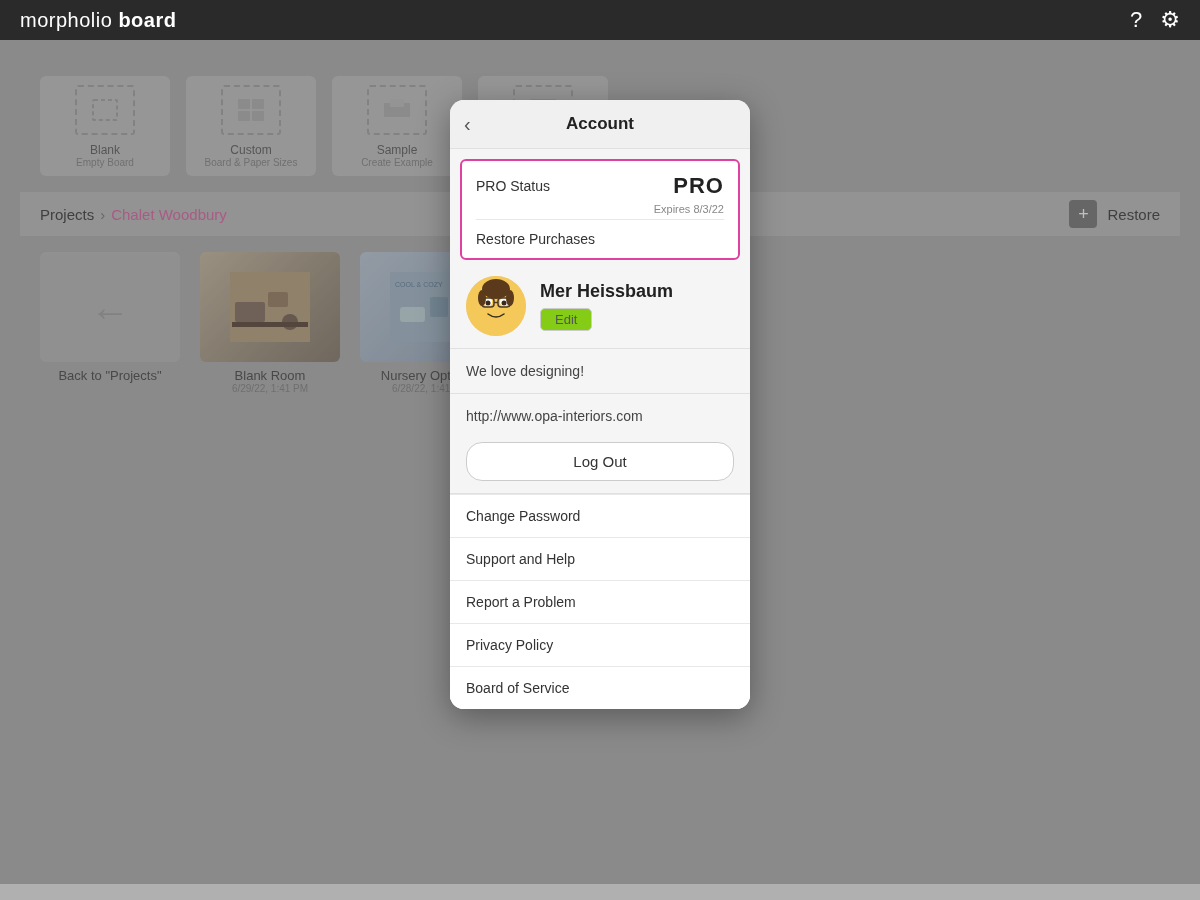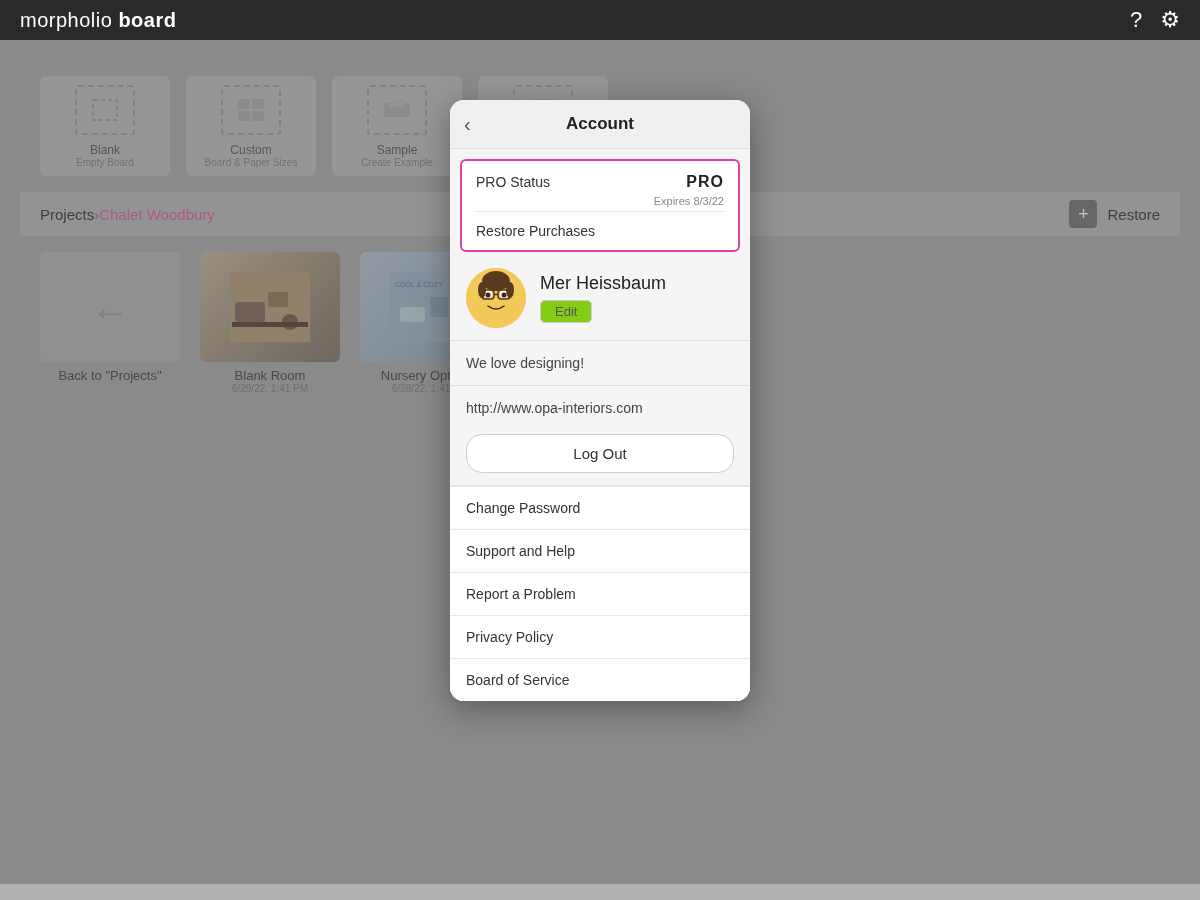--- a/index.html
+++ b/index.html
@@ -104,20 +104,21 @@
     .breadcrumb-row {
       display: flex;
       align-items: center;
       justify-content: space-between;
       padding: 8px 20px;
       background: #c5c5c5;
     }
     .breadcrumb {
       display: flex;
       align-items: center;
+      gap: 6px;
       font-size: 15px;
       color: #555;
     }
     .breadcrumb .separator { color: #888; }
     .breadcrumb .link { color: #e07ab0; }
     .breadcrumb-actions {
       display: flex;
       align-items: center;
       gap: 10px;
     }
@@ -243,21 +244,21 @@
       display: flex;
       align-items: center;
       justify-content: space-between;
       padding: 12px 14px 4px 14px;
     }
     .pro-status-label {
       font-size: 14px;
       color: #333;
     }
     .pro-badge {
-      font-size: 16px;
+      font-size: 22px;
       font-weight: 900;
       color: #222;
       letter-spacing: 1px;
     }
     .pro-expires {
       text-align: right;
       font-size: 11px;
       color: #888;
       padding: 0 14px 4px 14px;
     }
@@ -297,21 +298,21 @@
       overflow: hidden;
       flex-shrink: 0;
     }
     .user-info {
       display: flex;
       flex-direction: column;
       gap: 6px;
     }
     .user-name {
       font-size: 18px;
-      font-weight: 400;
+      font-weight: 700;
       color: #222;
     }
     .edit-btn {
       background: #84cc16;
       border: 1px solid #ccc;
       border-radius: 5px;
       padding: 3px 14px;
       font-size: 13px;
       color: #555;
       cursor: pointer;

